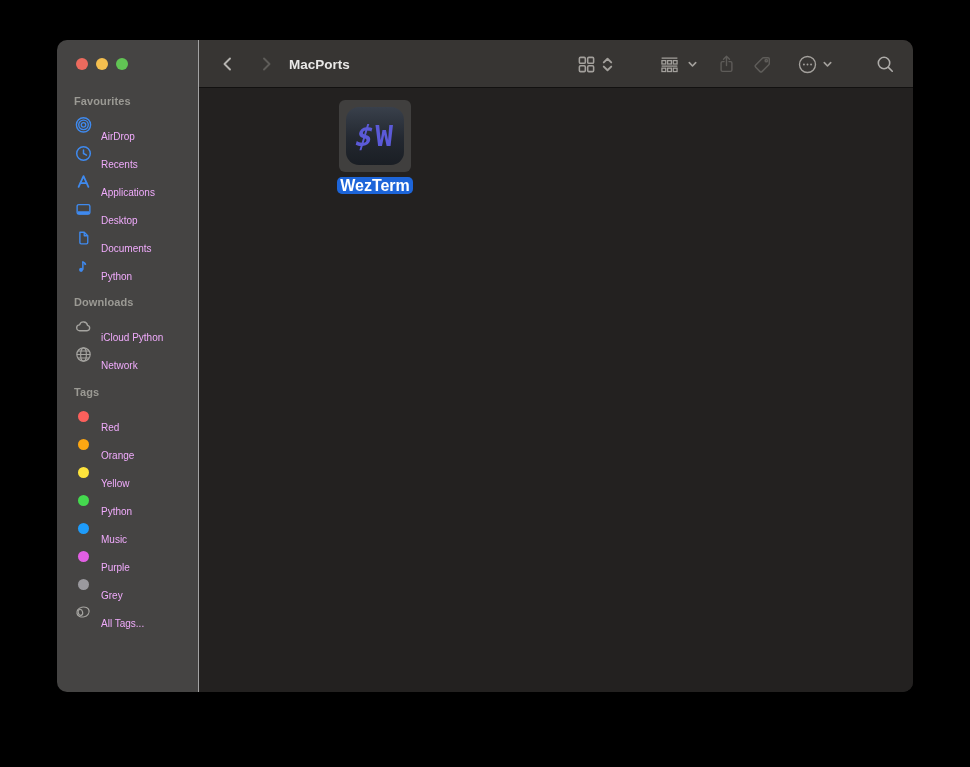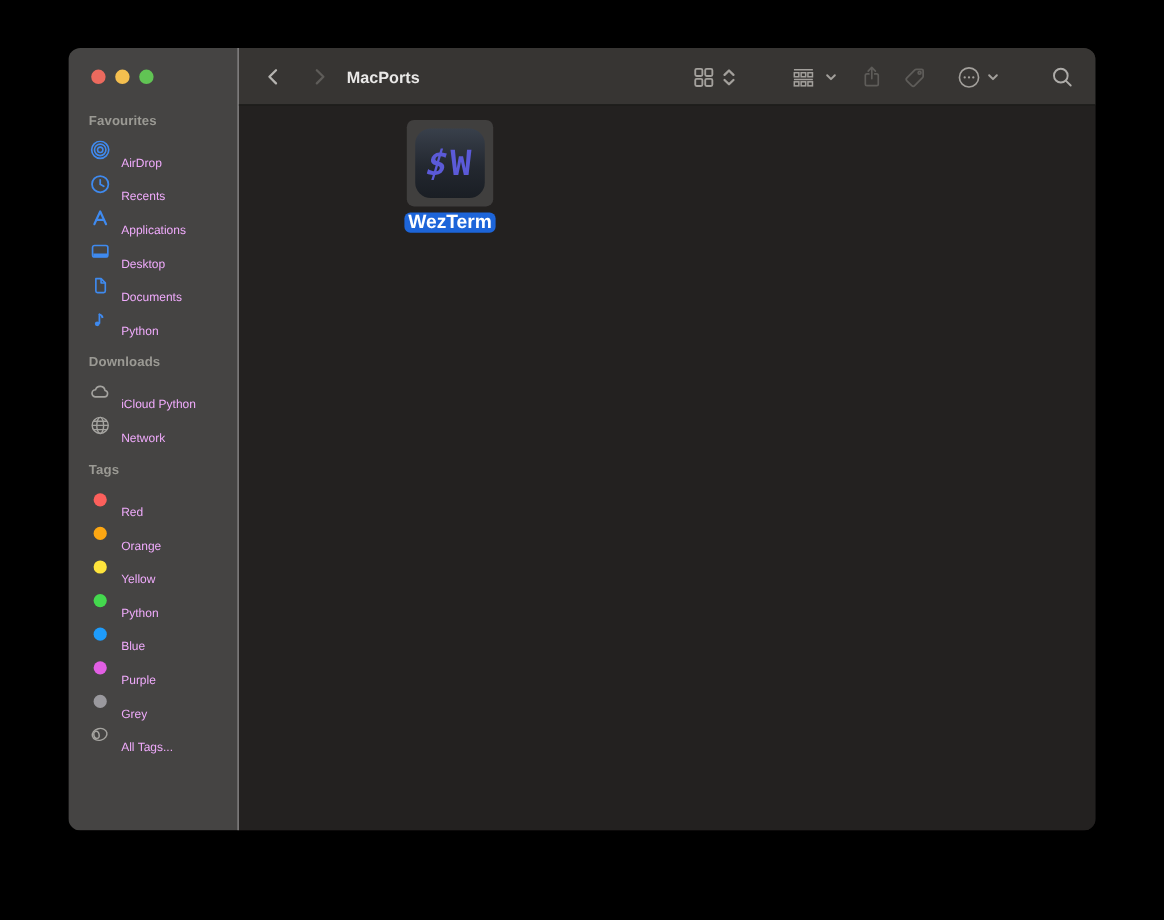--- a/index.html
+++ b/index.html
@@ -184,21 +184,21 @@
         <div class="sb-item">
           <span class="sb-ic">
               <span class="dot" style="background: rgb(68, 217, 78);"></span>
             </span>
           <span class="sb-label">Python</span>
         </div>
         <div class="sb-item">
           <span class="sb-ic">
               <span class="dot" style="background: rgb(30, 156, 251);"></span>
             </span>
-          <span class="sb-label">Blue</span>
+          <span class="sb-label">Music</span>
         </div>
         <div class="sb-item">
           <span class="sb-ic">
               <span class="dot" style="background: rgb(226, 95, 228);"></span>
             </span>
           <span class="sb-label">Purple</span>
         </div>
         <div class="sb-item">
           <span class="sb-ic">
               <span class="dot" style="background: rgb(154, 153, 158);"></span>

